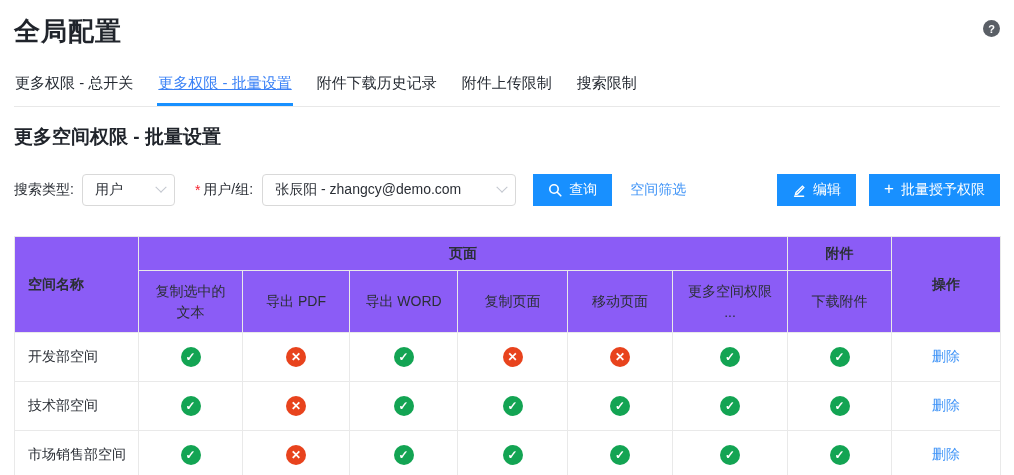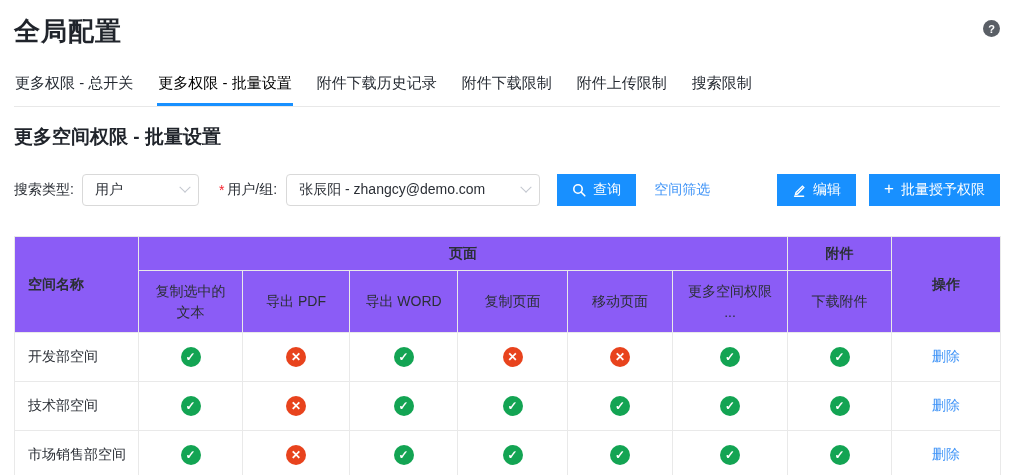--- a/index.html
+++ b/index.html
@@ -16,33 +16,33 @@
   .page-title { font-size:26px; font-weight:600; color:#20242b; margin:4px 0 0 0; letter-spacing:1px; }
   .help-icon {
     width:17px; height:17px; border-radius:50%;
     background:#5a5f66; color:#fff; font-size:11px; font-weight:700;
     display:flex; align-items:center; justify-content:center;
     margin-top:10px; cursor:pointer; user-select:none;
   }
 
   .tabs { display:flex; gap:23px; border-bottom:1px solid #e8e8e8; margin-top:19px; }
   .tab { font-size:15px; color:#262b33; padding:6px 1px 10px 1px; border-bottom:3px solid transparent; cursor:pointer; white-space:nowrap; }
-  .tab.active { color:#000000; border-bottom-color:#1890ff; }
+  .tab.active { color:#3b82f6; border-bottom-color:#1890ff;text-decoration:underline; }
 
   .section-title { font-size:19px; font-weight:600; color:#20242b; margin:17px 0 0 0; }
 
   .filter-bar { display:flex; align-items:center; margin-top:24px; }
   .filter-label { font-size:14px; color:#2b2f36; }
   .req-mark { color:#f5222d; font-size:14px; margin:0 3px 0 20px; }
   .select {
     height:32px; border:1px solid #d9d9d9; border-radius:4px; background:#fff;
     display:flex; align-items:center; justify-content:space-between;
     padding:0 9px 0 12px; font-size:14px; color:#2b2f36; cursor:pointer;
   }
-  .select-type { width:117px; margin-left:8px; }
+  .select-type { width:93px; margin-left:8px; }
   .select-user { width:254px; margin-left:9px; }
   .chevron {
     width:8px; height:8px; flex:none;
     border-right:1.5px solid #c3c7cf; border-bottom:1.5px solid #c3c7cf;
     transform:rotate(45deg) translate(-2px,-2px); margin-left:8px;
   }
   .btn {
     height:32px; background:#1890ff; color:#fff; border:none; border-radius:0;
     font-size:14px; font-family:inherit; display:inline-flex; align-items:center;
     justify-content:center; gap:7px; padding:0 15px; cursor:pointer; white-space:nowrap;
@@ -77,21 +77,20 @@
 
   <div class="header-row">
     <h1 class="page-title">全局配置</h1>
     <div class="help-icon">?</div>
   </div>
 
   <div class="tabs">
     <div class="tab">更多权限 - 总开关</div>
     <div class="tab active">更多权限 - 批量设置</div>
     <div class="tab">附件下载历史记录</div>
-    <div class="tab">附件下载限制</div>
     <div class="tab">附件上传限制</div>
     <div class="tab">搜索限制</div>
   </div>
 
   <h2 class="section-title">更多空间权限 - 批量设置</h2>
 
   <div class="filter-bar">
     <span class="filter-label">搜索类型:</span>
     <div class="select select-type">
       <span>用户</span>

